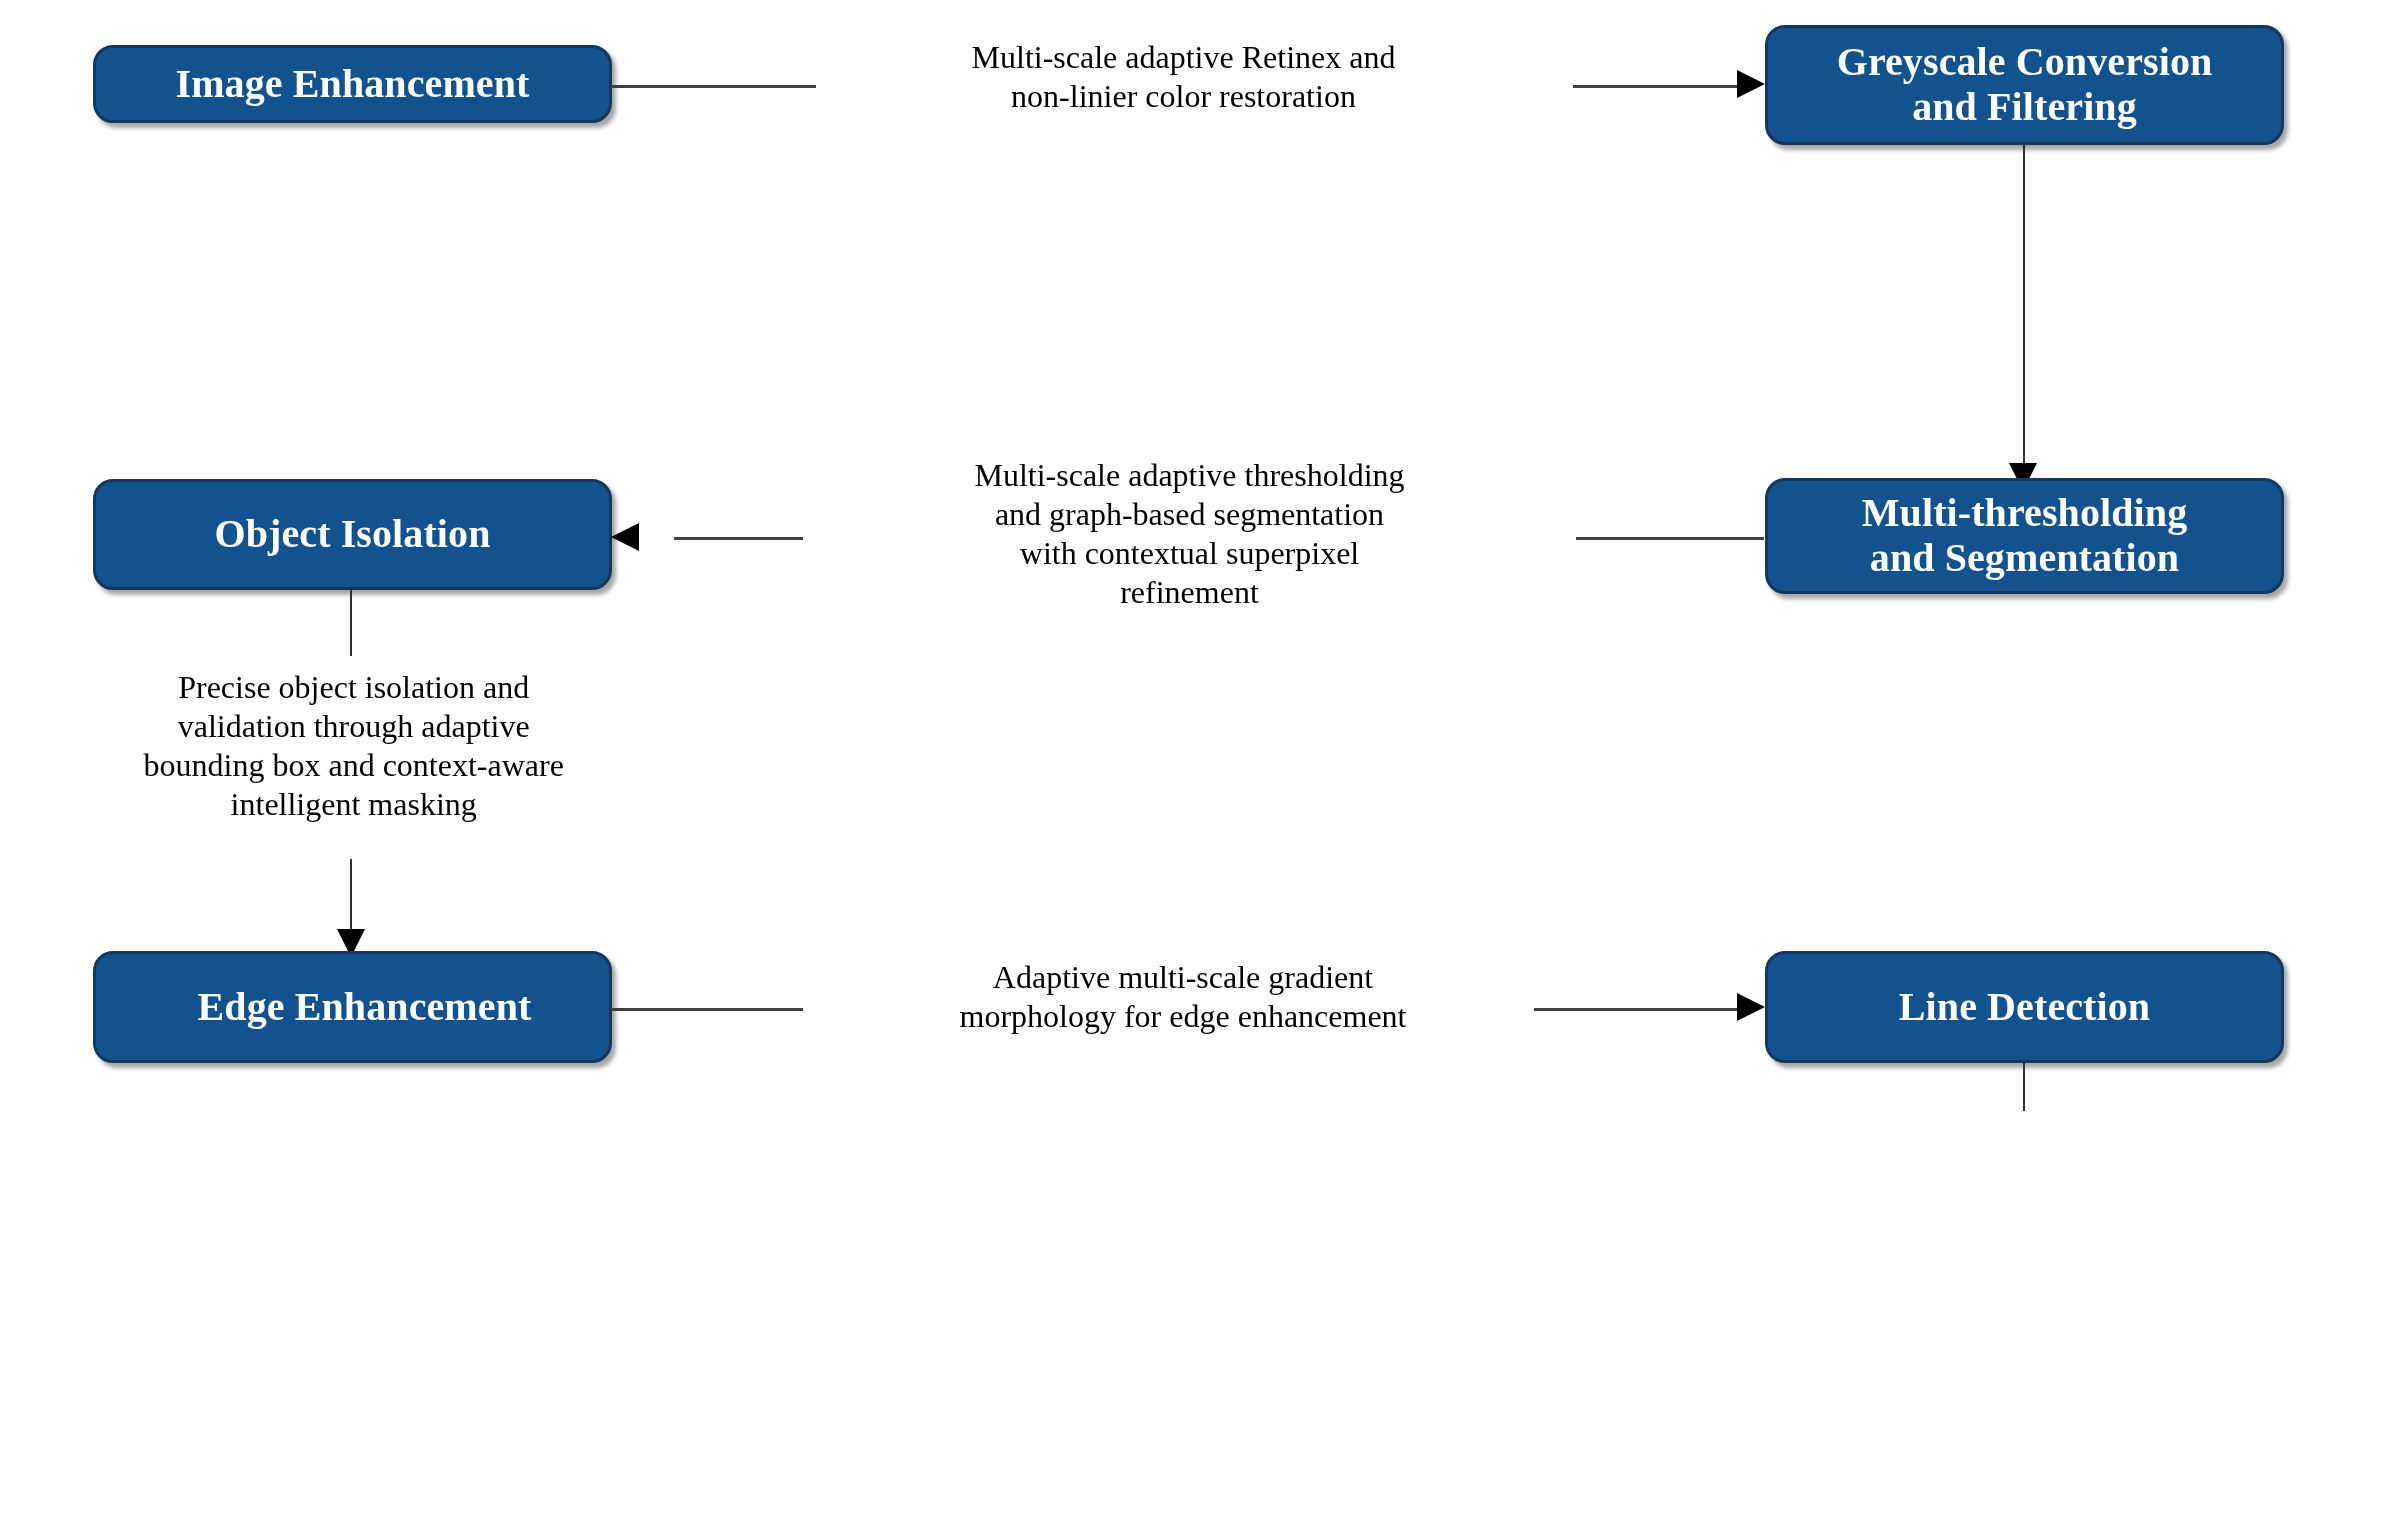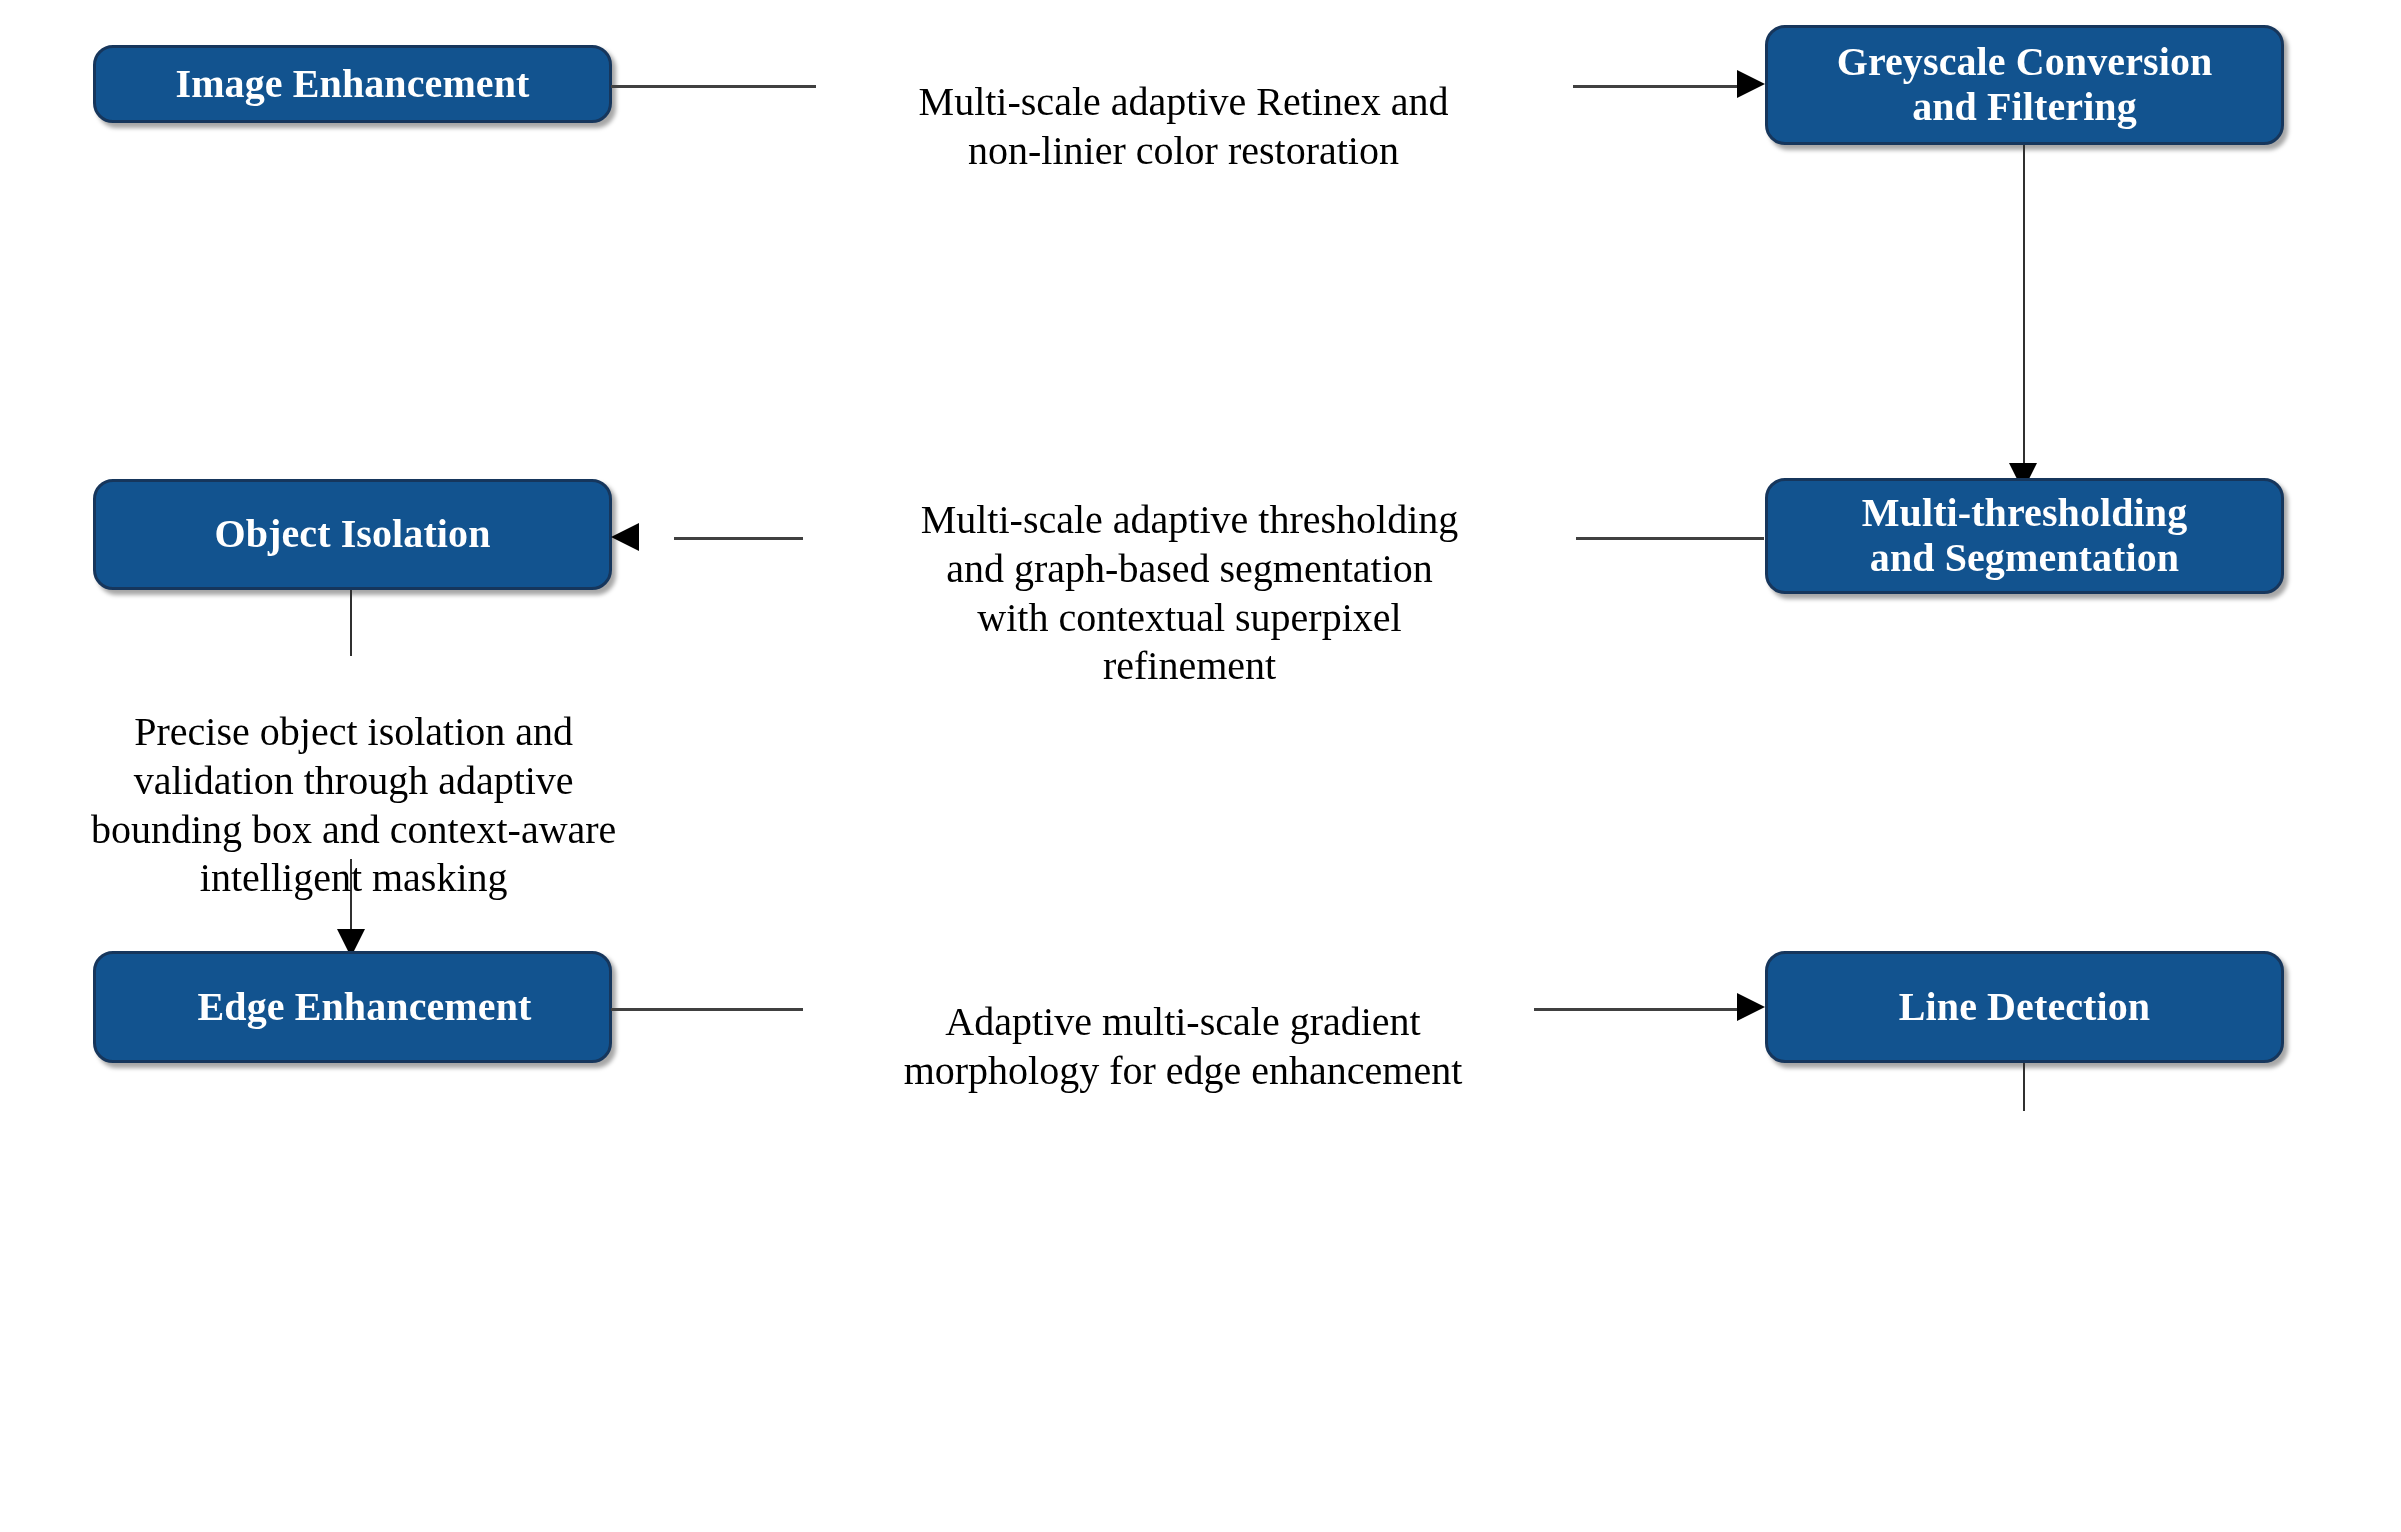--- a/index.html
+++ b/index.html
@@ -45,26 +45,25 @@
     font-size: 40px;
     letter-spacing: 0.1px;
     padding: 0 12px;
     white-space: pre-line;
   }
 
   
   .edge-label {
     position: absolute;
     color: #000000;
-    font-size: 40px;
+    font-size: 32px;
     line-height: 1.22;
     text-align: center;
     white-space: pre-line;
     background: transparent;
-    margin-top: 40px;
   }
 
   
   .hline {
     position: absolute;
     height: 0;
     border-top: 3.3px solid #404040;
   }
   .vline {
     position: absolute;

